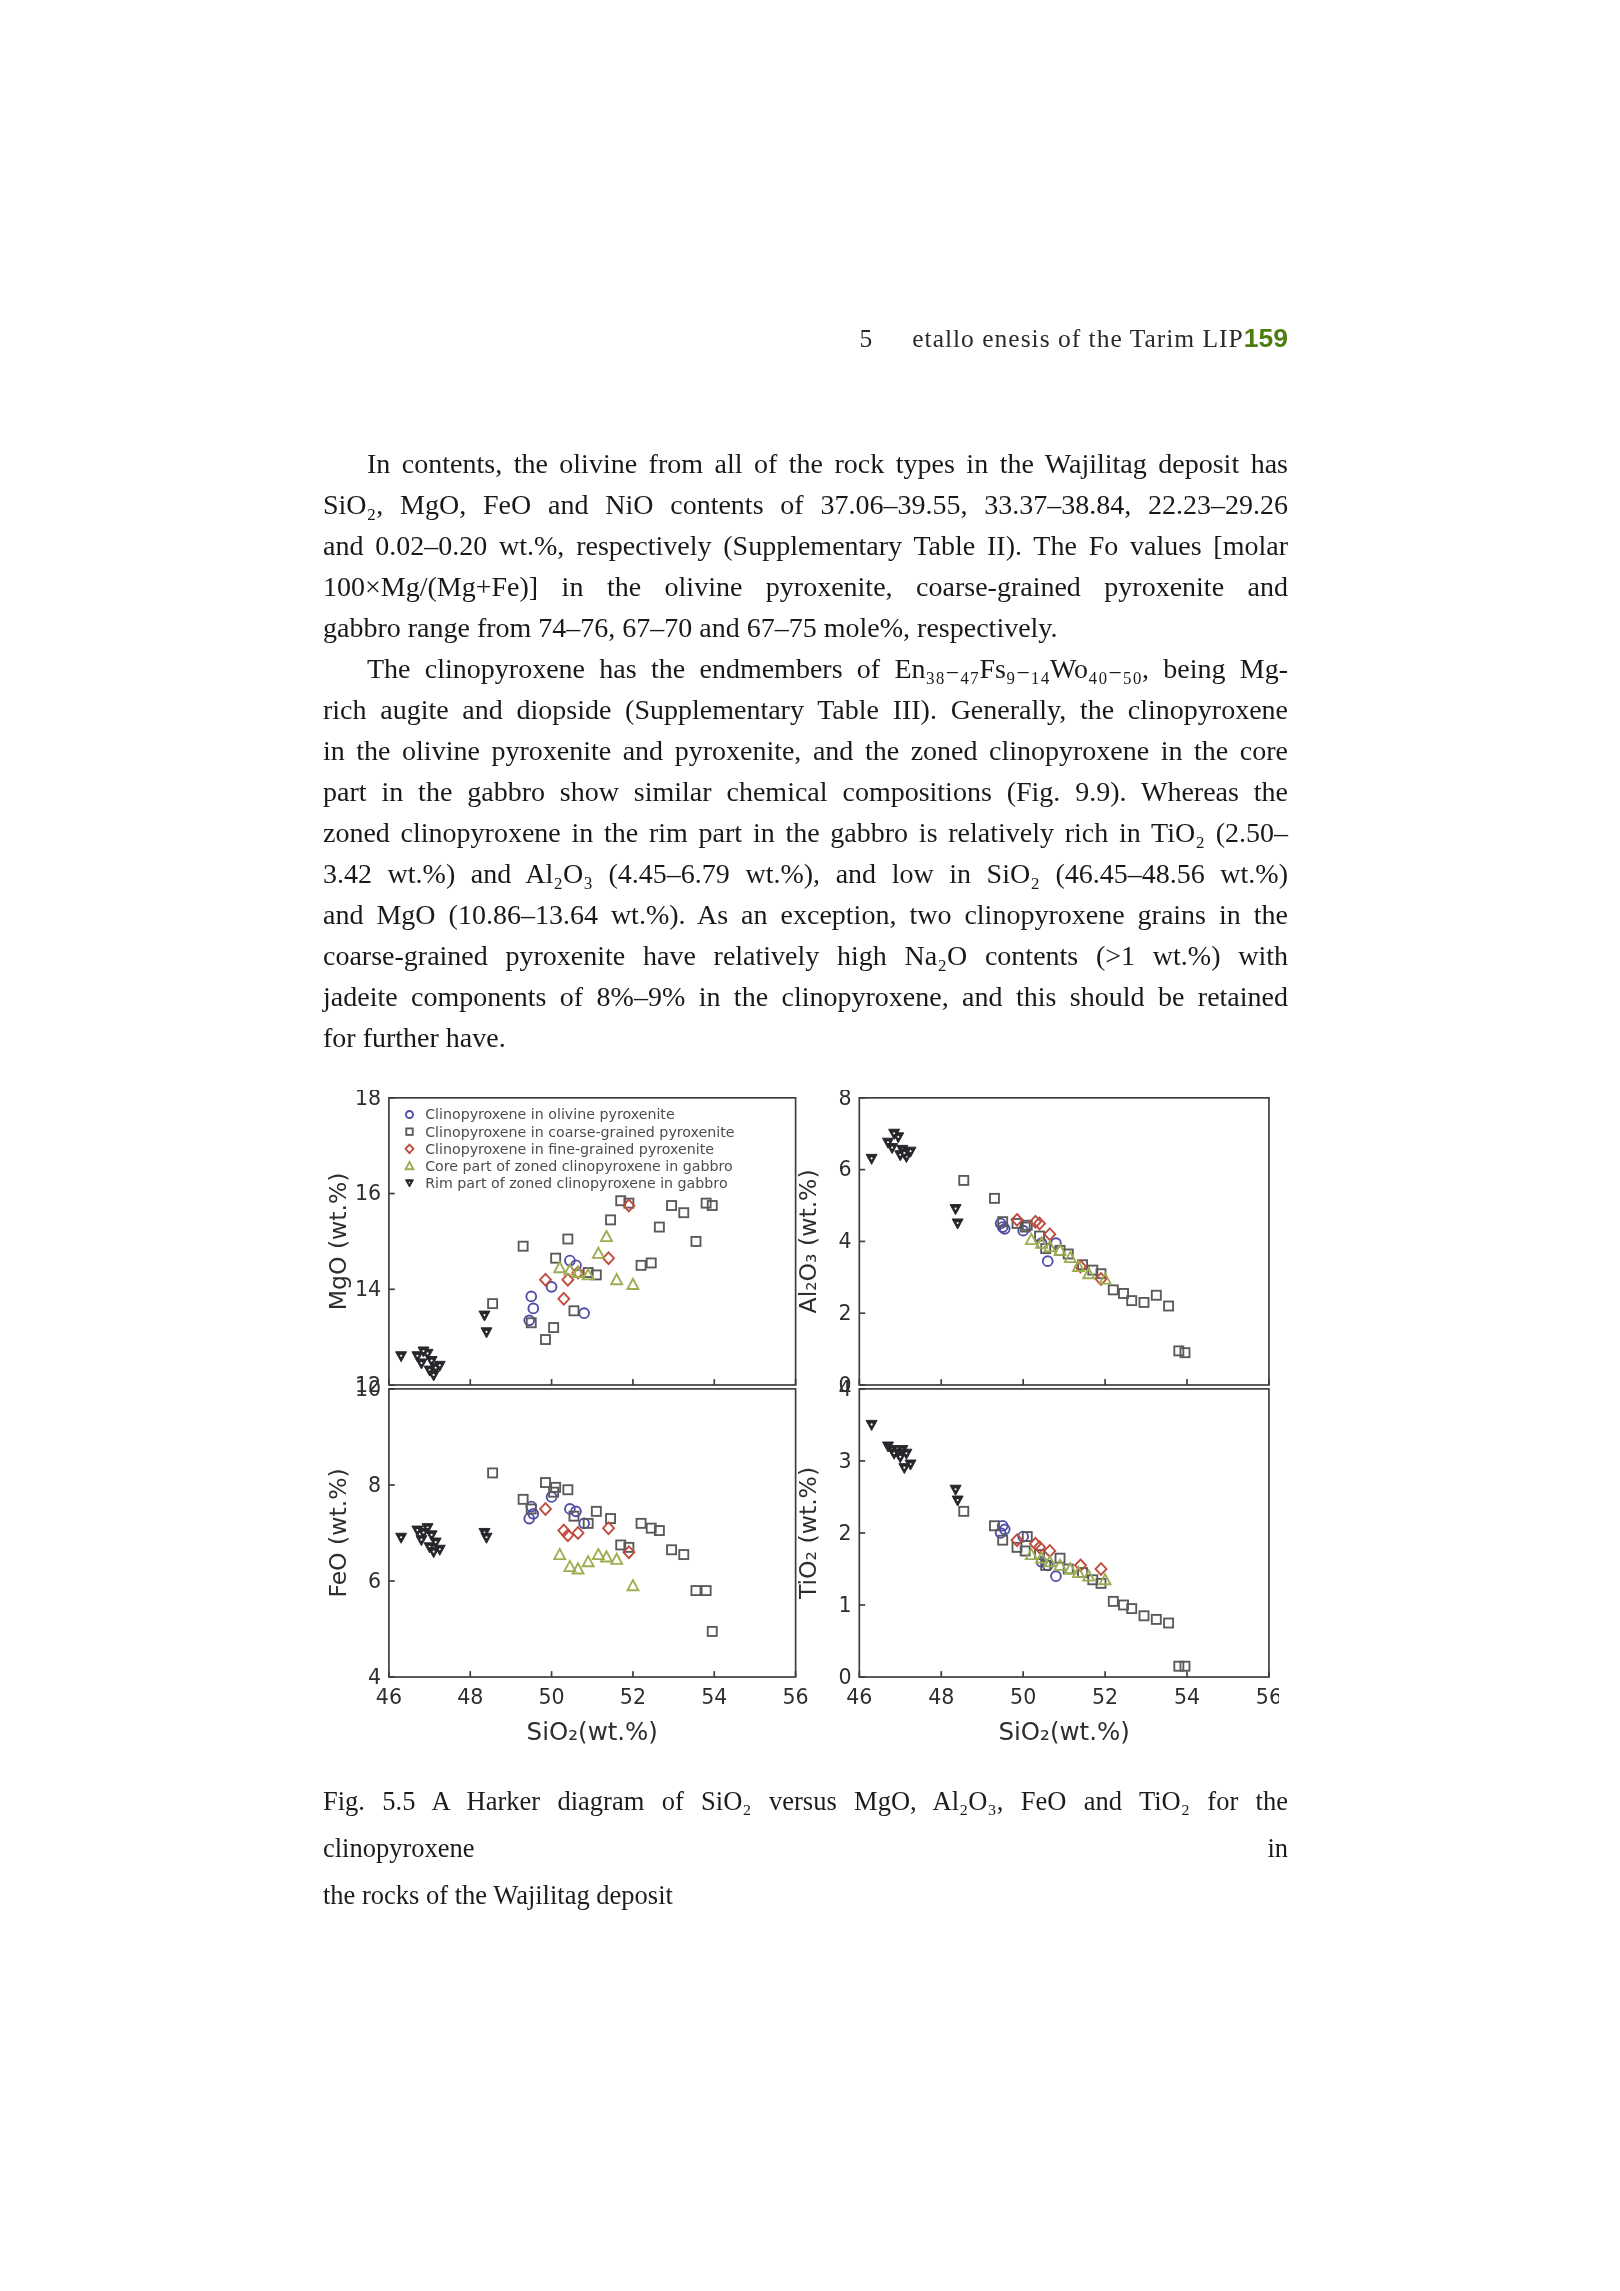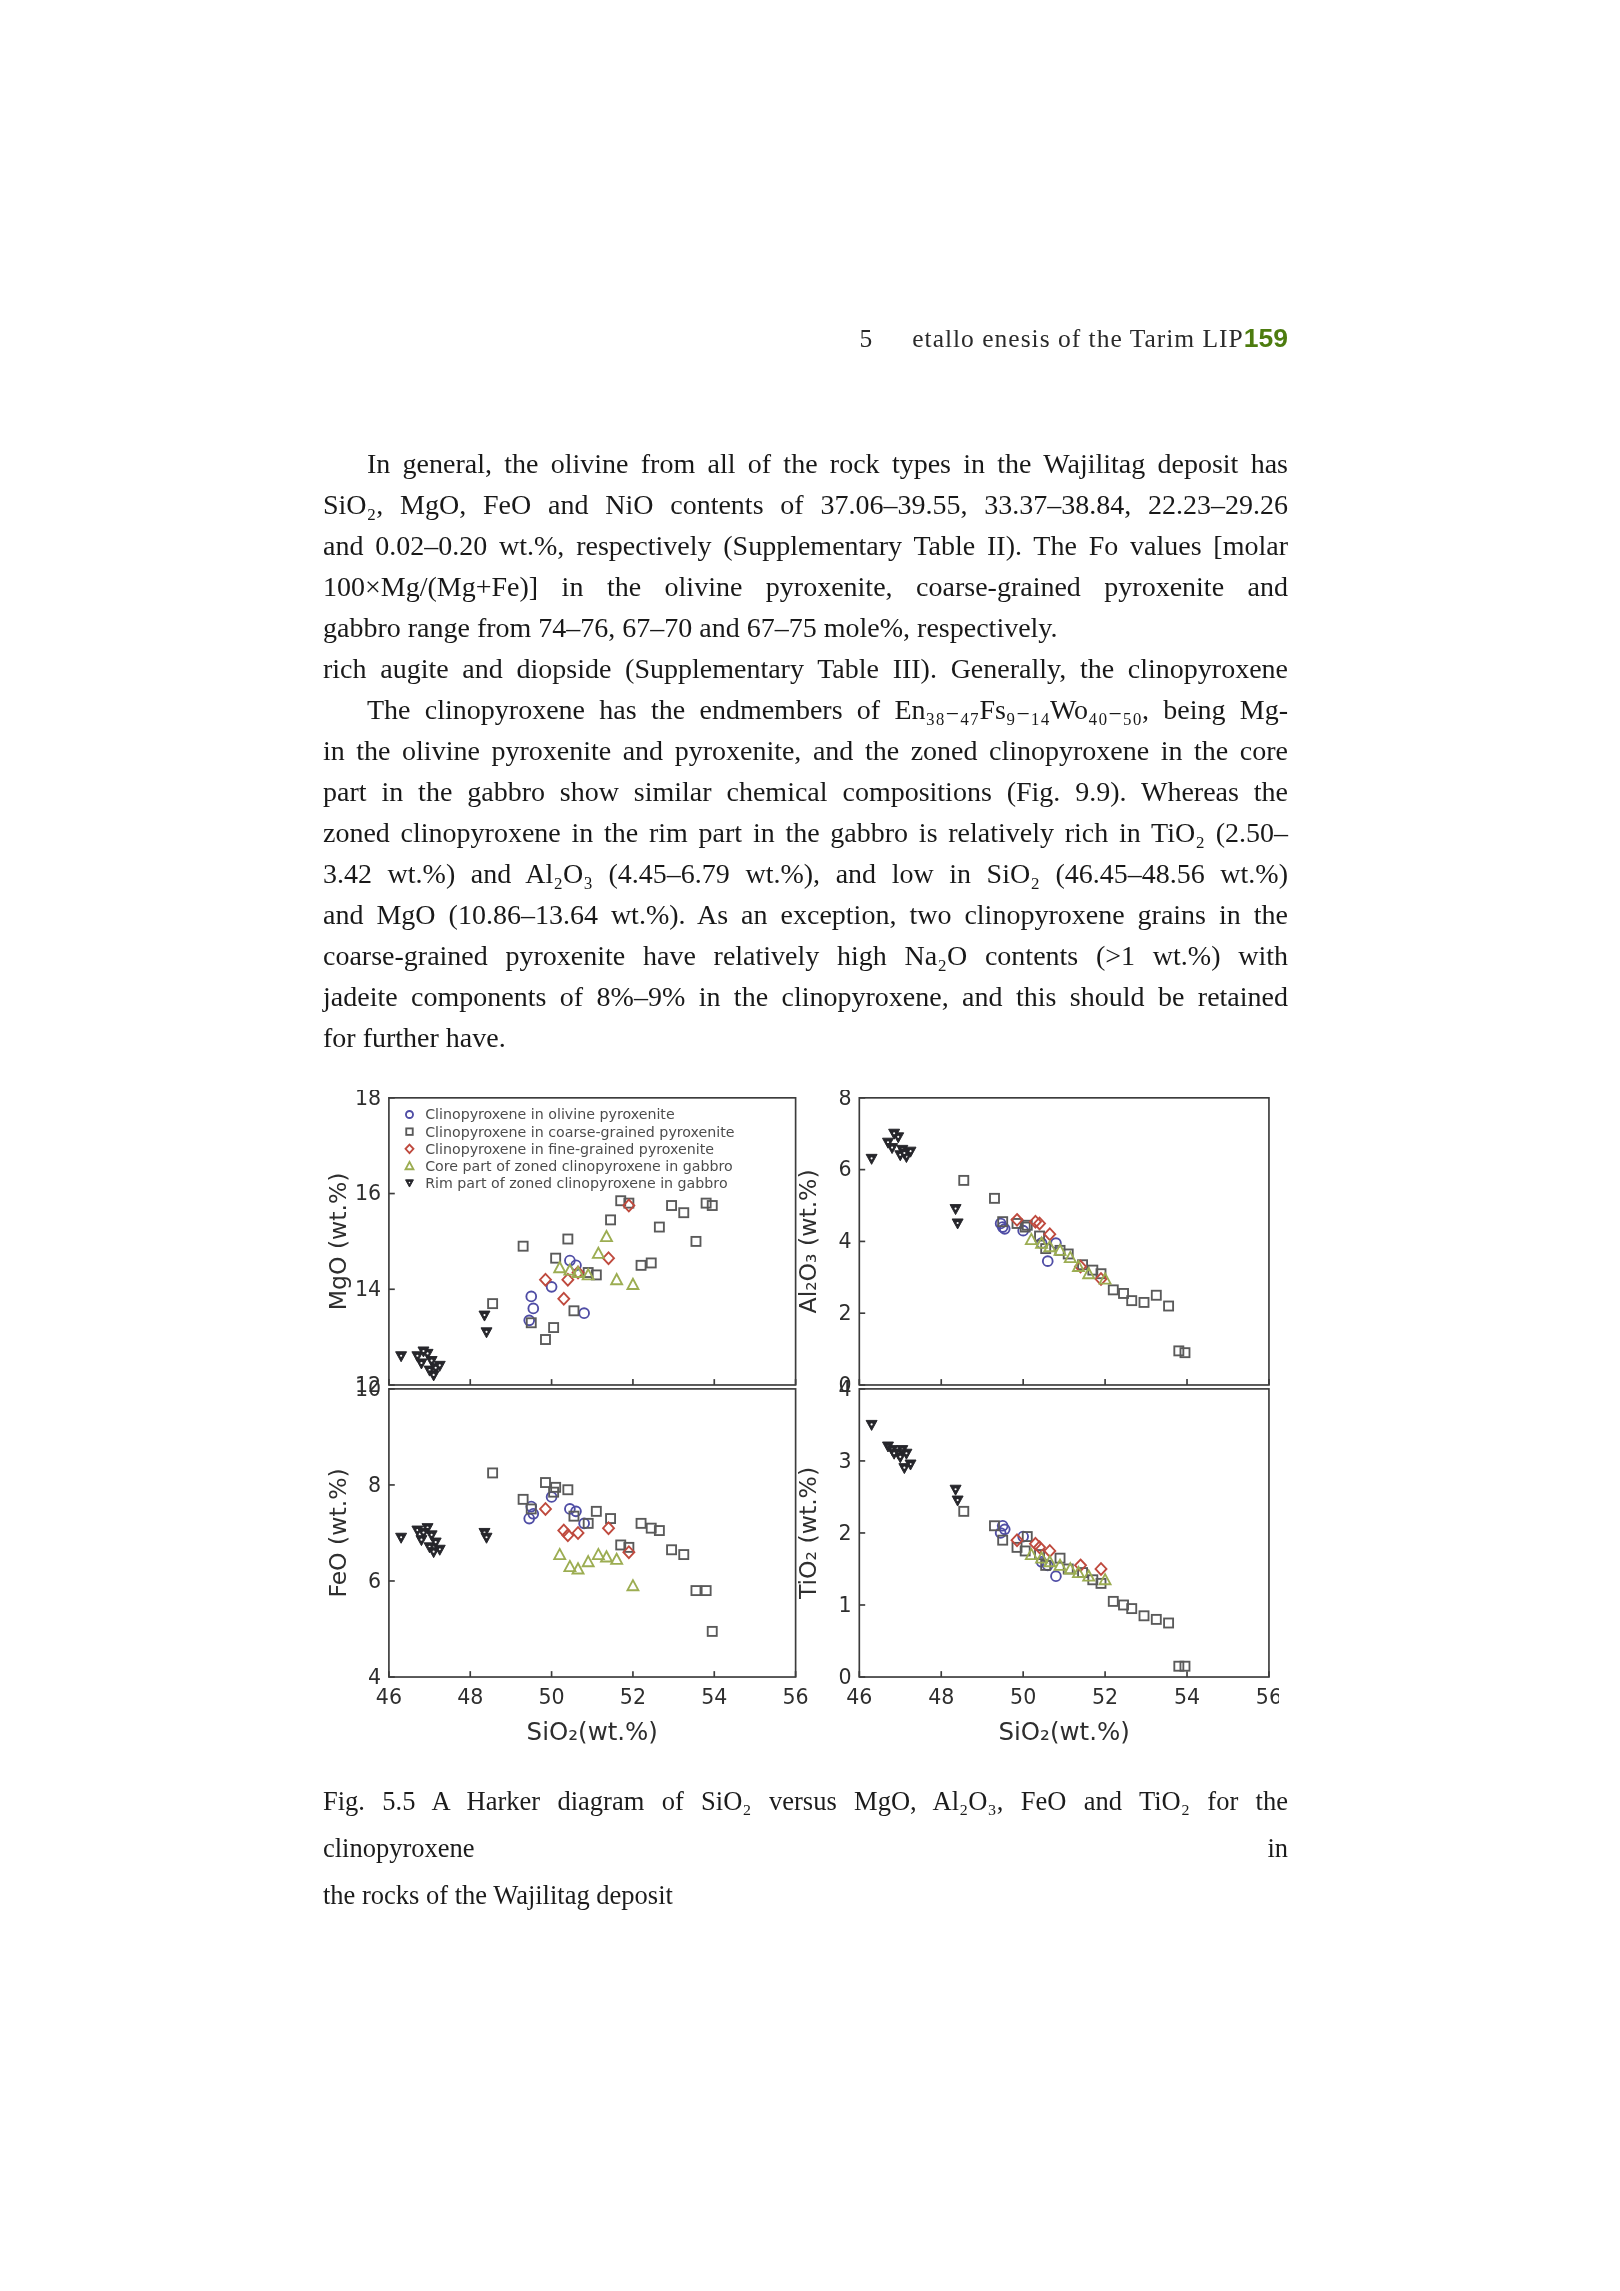--- a/index.html
+++ b/index.html
@@ -43,27 +43,27 @@
 
 <div class="page">
 
   <div class="running-head">
     <span class="rh-chapter">5</span>
     <span class="rh-title">etallo enesis of the Tarim LIP</span>
     <span class="rh-page">159</span>
   </div>
 
   <div class="body-text" id="body-text">
-      <div class="pline indent jline">In general, the olivine from all of the rock types in the Wajilitag deposit has</div>
+      <div class="pline indent jline">In contents, the olivine from all of the rock types in the Wajilitag deposit has</div>
       <div class="pline jline">SiO₂, MgO, FeO and NiO contents of 37.06–39.55, 33.37–38.84, 22.23–29.26</div>
       <div class="pline jline">and 0.02–0.20 wt.%, respectively (Supplementary Table II). The Fo values [molar</div>
       <div class="pline jline">100×Mg/(Mg+Fe)] in the olivine pyroxenite, coarse-grained pyroxenite and</div>
       <div class="pline">gabbro range from 74–76, 67–70 and 67–75 mole%, respectively.</div>
+      <div class="pline indent jline">The clinopyroxene has the endmembers of En₃₈₋₄₇Fs₉₋₁₄Wo₄₀₋₅₀, being Mg-</div>
       <div class="pline jline">rich augite and diopside (Supplementary Table III). Generally, the clinopyroxene</div>
-      <div class="pline indent jline">The clinopyroxene has the endmembers of En₃₈₋₄₇Fs₉₋₁₄Wo₄₀₋₅₀, being Mg-</div>
       <div class="pline jline">in the olivine pyroxenite and pyroxenite, and the zoned clinopyroxene in the core</div>
       <div class="pline jline">part in the gabbro show similar chemical compositions (Fig. 9.9). Whereas the</div>
       <div class="pline jline">zoned clinopyroxene in the rim part in the gabbro is relatively rich in TiO₂ (2.50–</div>
       <div class="pline jline">3.42 wt.%) and Al₂O₃ (4.45–6.79 wt.%), and low in SiO₂ (46.45–48.56 wt.%)</div>
       <div class="pline jline">and MgO (10.86–13.64 wt.%). As an exception, two clinopyroxene grains in the</div>
       <div class="pline jline">coarse-grained pyroxenite have relatively high Na₂O contents (&gt;1 wt.%) with</div>
       <div class="pline jline">jadeite components of 8%–9% in the clinopyroxene, and this should be retained</div>
       <div class="pline">for further have.</div>
     </div>
 

